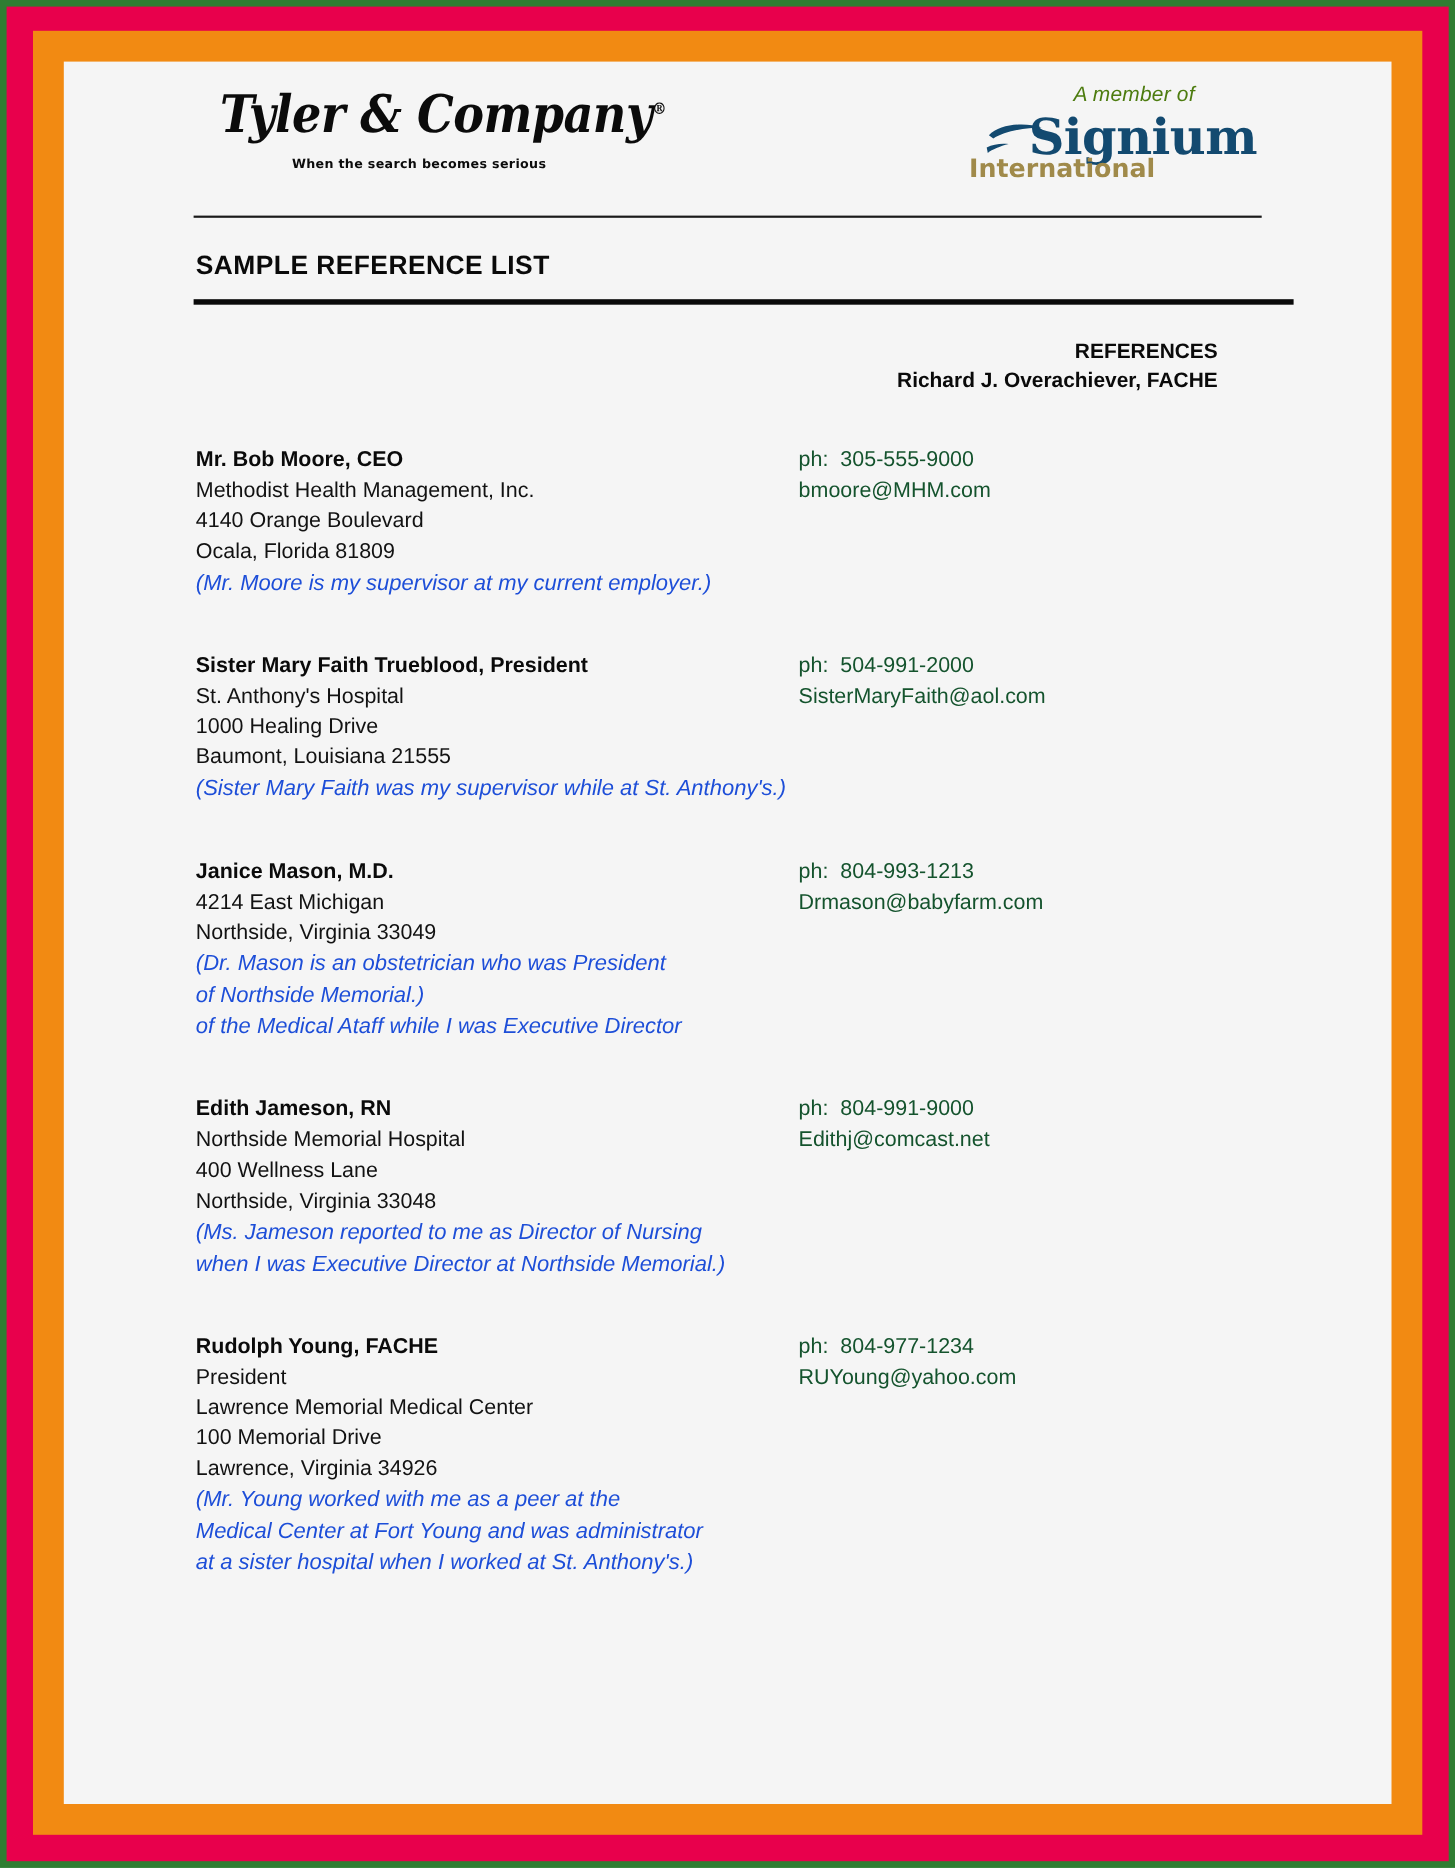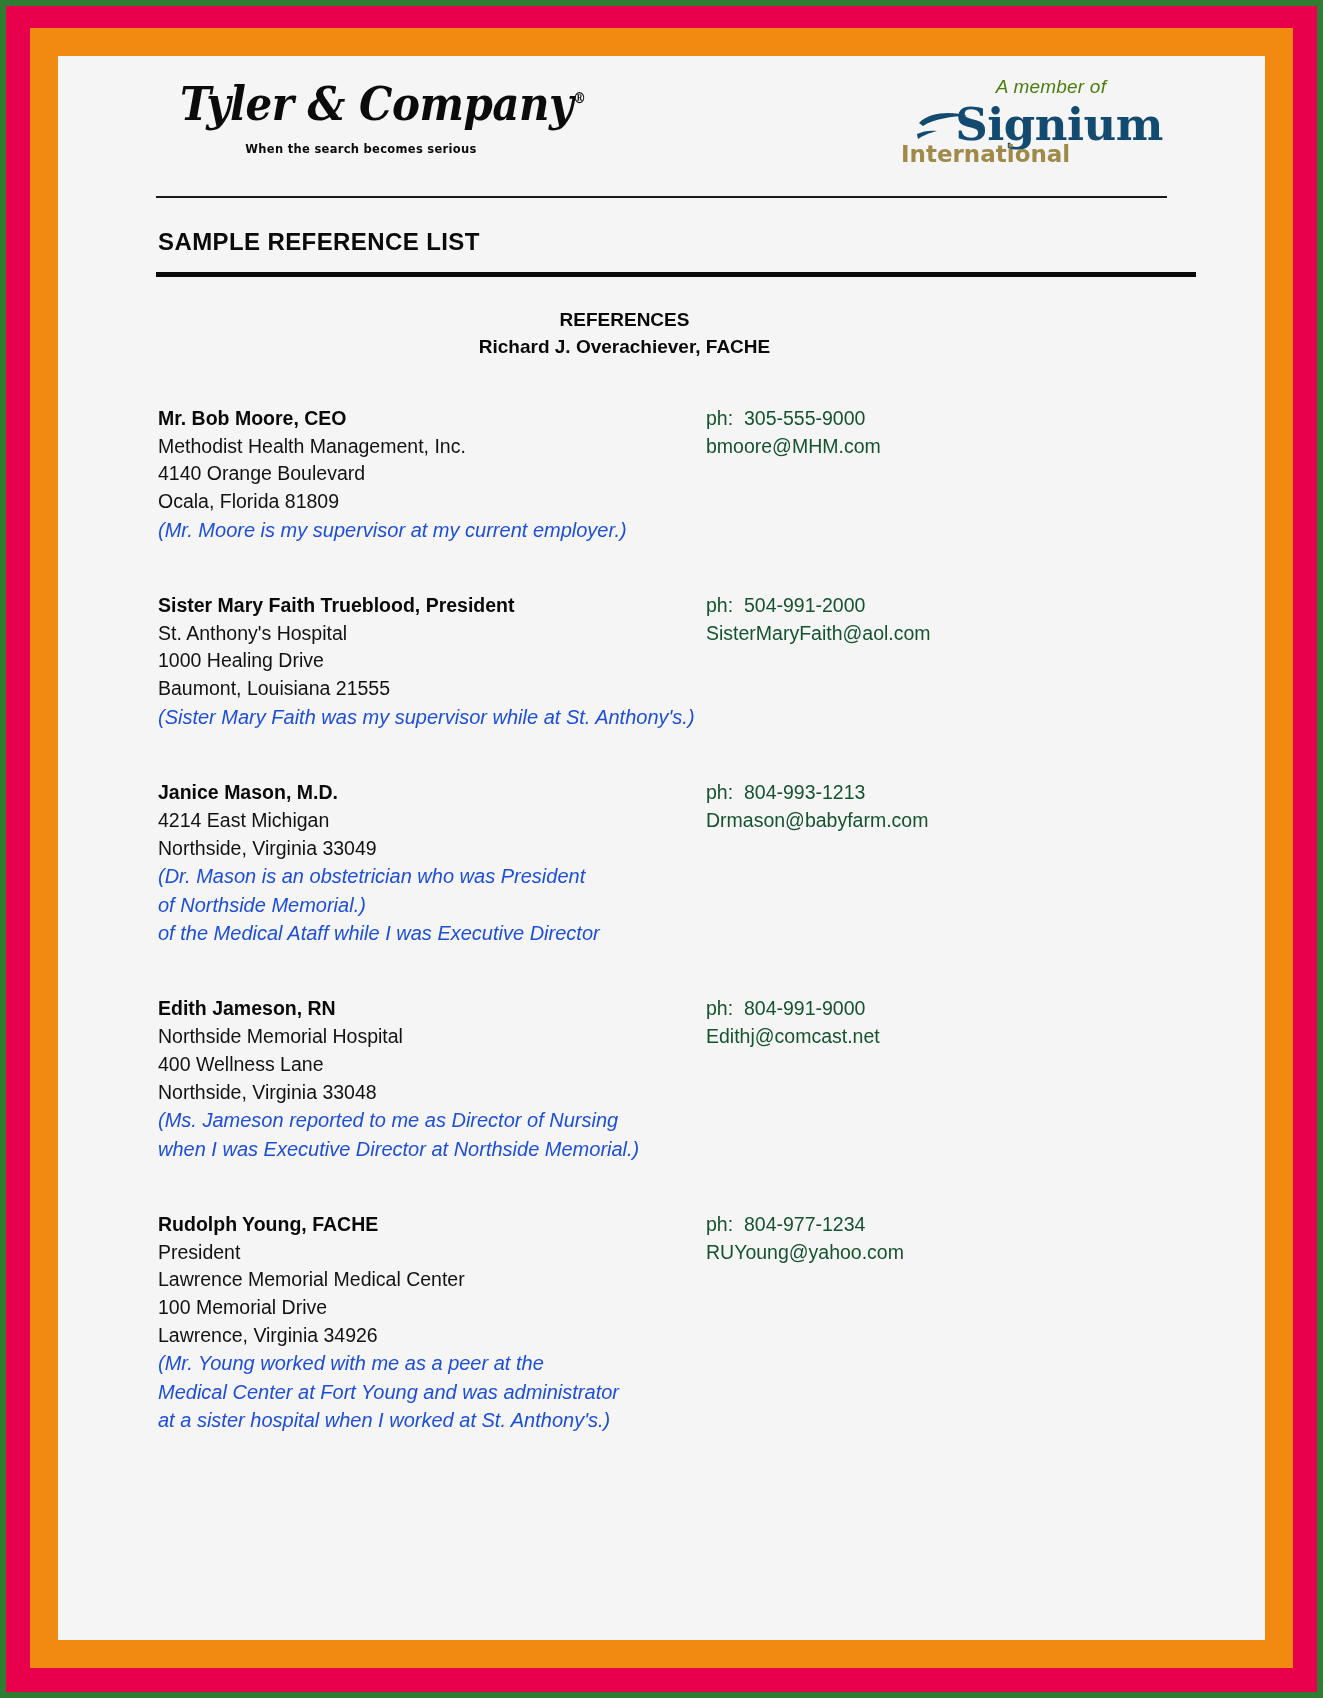--- a/index.html
+++ b/index.html
@@ -36,21 +36,21 @@
     position: absolute;
     left: 58px; top: 56px; right: 58px; bottom: 58px;
     background: #f5f5f5;
     overflow: hidden;
   }
 
   
   .page-inner {
     position: absolute;
     left: 0; top: 0; right: 0; bottom: 0;
-    padding: 0 64px;
+    padding: 0 84px;
   }
 
   
   .letterhead {
     display: flex;
     align-items: flex-start;
     justify-content: space-between;
     height: 132px;
     padding-top: 14px;
   }
@@ -149,21 +149,21 @@
     margin: 30px 0 0 36px;
   }
   .rule-thick {
     height: 5px;
     background: #0a0a0a;
     margin: 16px 5px 0 34px;
   }
 
   
   .ref-heading {
-    text-align: center;
+    text-align: right;
     margin-top: 30px;
     padding-right: 74px;
   }
   .ref-heading-main,
   .ref-heading-sub {
     font-family: "Liberation Sans", sans-serif;
     font-weight: bold;
     font-size: 19px;
     color: #0a0a0a;
     line-height: 1.42;

